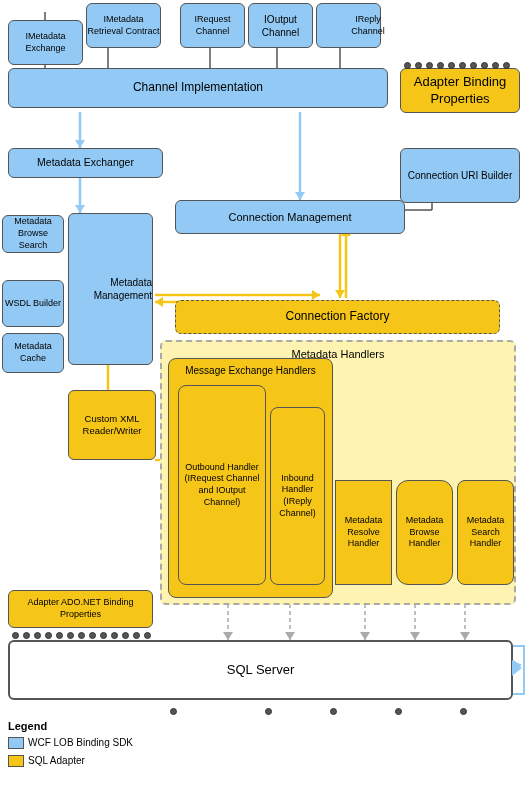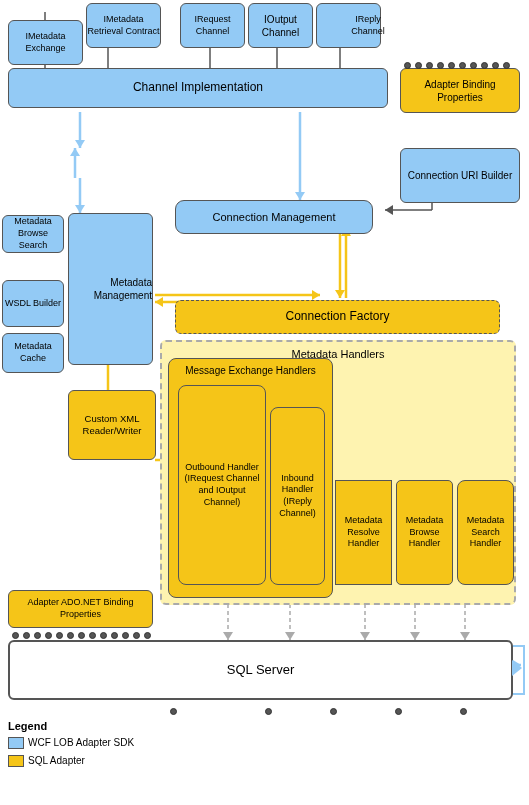--- a/index.html
+++ b/index.html
@@ -139,50 +139,53 @@
 
   <div class="box blue" style="left:316px;top:3px;width:65px;height:45px;font-size:9px;padding-left:39px;">
     <span>IReply
 Channel</span>
   </div>
 
   <div class="box blue" style="left:8px;top:68px;width:380px;height:40px;font-size:12px;">
     <span>Channel Implementation</span>
   </div>
 
-  <div class="box gold" style="left:400px;top:68px;width:120px;height:45px;font-size:10px;">
+  <div class="box gold" style="left:400px;top:68px;width:120px;height:45px;font-size:13px;">
     <span>Adapter Binding
 Properties</span>
   </div>
 
   <div class="dot" style="left:404px;top:62px;"></div>
   <div class="dot" style="left:415px;top:62px;"></div>
   <div class="dot" style="left:426px;top:62px;"></div>
   <div class="dot" style="left:437px;top:62px;"></div>
   <div class="dot" style="left:448px;top:62px;"></div>
   <div class="dot" style="left:459px;top:62px;"></div>
   <div class="dot" style="left:470px;top:62px;"></div>
   <div class="dot" style="left:481px;top:62px;"></div>
   <div class="dot" style="left:492px;top:62px;"></div>
   <div class="dot" style="left:503px;top:62px;"></div>
 
+  <div class="box blue" style="left:8px;top:148px;width:155px;height:30px;font-size:10.5px;">
+    <span>Metadata Exchanger</span>
+  </div>
 
   <div class="box blue" style="left:400px;top:148px;width:120px;height:55px;font-size:10px;">
     <span>Connection
 URI
 Builder</span>
   </div>
 
   <div class="box blue" style="left:2px;top:215px;width:62px;height:38px;font-size:9px;">
     <span>Metadata
 Browse
 Search</span>
   </div>
 
-  <div class="box blue" style="left:175px;top:200px;width:198px;height:34px;font-size:11px;border-radius:9px;">
+  <div class="box blue" style="left:175px;top:200px;width:230px;height:34px;font-size:11px;">
     <span>Connection Management</span>
   </div>
 
   <div class="box blue" style="left:2px;top:280px;width:62px;height:47px;font-size:9px;">
     <span>WSDL
 Builder</span>
   </div>
 
   <div class="box blue" style="left:68px;top:213px;width:85px;height:152px;font-size:10px;text-align:right;">
     <span>Metadata
@@ -231,21 +234,21 @@
 (IReply
 Channel)</span>
   </div>
 
   <div class="box gold" style="left:335px;top:480px;width:57px;height:105px;font-size:9px;border-radius:0;">
     <span>Metadata
 Resolve
 Handler</span>
   </div>
 
-  <div class="box gold" style="left:396px;top:480px;width:57px;height:105px;font-size:9px;border-radius:5px;">
+  <div class="box gold" style="left:396px;top:480px;width:57px;height:105px;font-size:9px;border-radius:12px;">
     <span>Metadata
 Browse
 Handler</span>
   </div>
 
   <div class="box gold" style="left:457px;top:480px;width:57px;height:105px;font-size:9px;border-radius:8px;">
     <span>Metadata
 Search
 Handler</span>
   </div>
@@ -282,17 +285,17 @@
   <div class="dot" style="left:170px;top:708px;"></div>
   <div class="dot" style="left:265px;top:708px;"></div>
   <div class="dot" style="left:330px;top:708px;"></div>
   <div class="dot" style="left:395px;top:708px;"></div>
   <div class="dot" style="left:460px;top:708px;"></div>
 
   <div style="position:absolute;left:8px;top:720px;font-weight:bold;font-size:11px;">
     <span>Legend</span>
   </div>
   <div style="position:absolute;left:8px;top:737px;width:16px;height:12px;background:#93caf5;border:1.5px solid #555;"></div>
-  <span style="position:absolute;left:28px;top:737px;font-size:10px;">WCF LOB Adapter SDK</span>
+  <span style="position:absolute;left:28px;top:737px;font-size:10px;">WCF LOB Binding SDK</span>
   <div style="position:absolute;left:8px;top:755px;width:16px;height:12px;background:#f5c518;border:1.5px solid #555;"></div>
   <span style="position:absolute;left:28px;top:755px;font-size:10px;">SQL Adapter</span>
 
 </div>
 
 </body></html>

